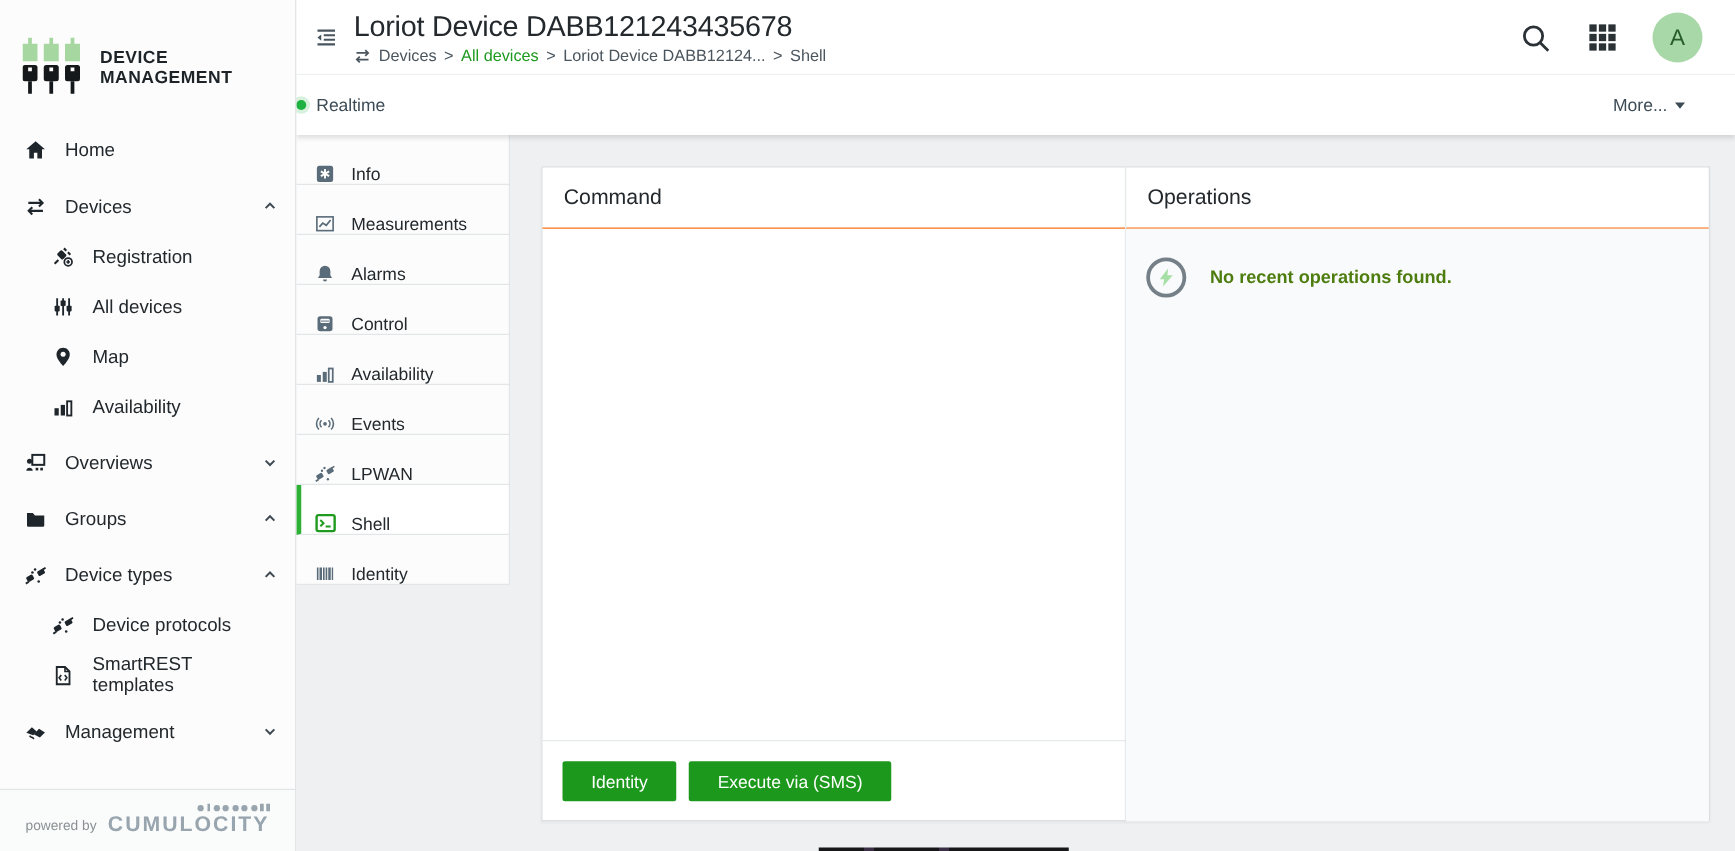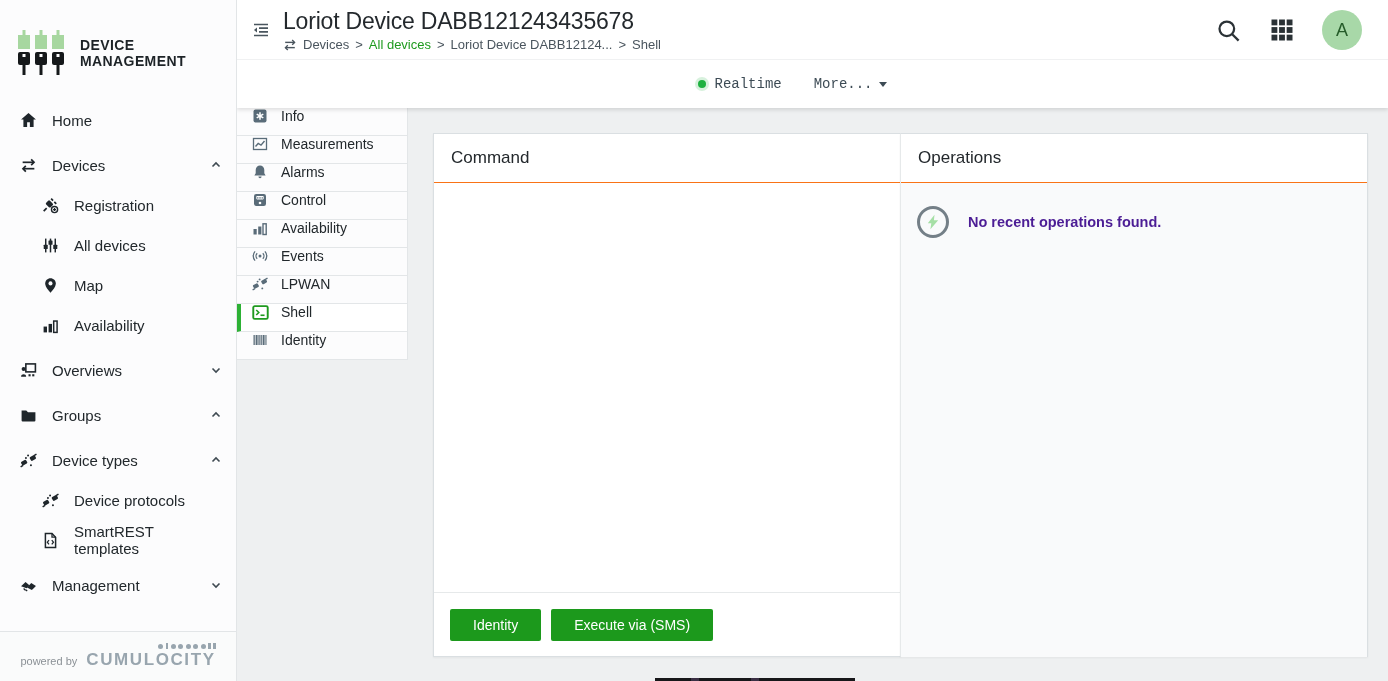--- a/index.html
+++ b/index.html
@@ -57,33 +57,33 @@
     width:40px; height:40px; border-radius:50%; background:#a8d8a8;
     color:#265c2a; font-size:18px; font-weight:500;
     display:flex; align-items:center; justify-content:center; cursor:pointer;
   }
 
   
   .actionbar {
     position:absolute; left:237px; top:59px; width:1151px; height:49px;
     background:#fff; border-top:1px solid #f0f1f2;
     box-shadow:0 2px 4px rgba(0,0,0,.12);
-    display:flex; align-items:center; justify-content:center; gap:32px;
-    padding-right:40px; font-size:14px; color:#3d4b55; z-index:2;font-family:Liberation Mono, monospace;
+    display:flex; align-items:center; justify-content:space-between; gap:32px;
+    padding-right:40px; font-size:14px; color:#3d4b55; z-index:2;
   }
   .realtime { display:flex; align-items:center; gap:8px; cursor:pointer; }
   .rt-dot { width:8px; height:8px; border-radius:50%; background:#1fb141; box-shadow:0 0 0 3px rgba(31,177,65,.18); }
   .more { display:flex; align-items:center; gap:6px; cursor:pointer; }
   .caret-down { width:0; height:0; border-left:4.5px solid transparent; border-right:4.5px solid transparent; border-top:5px solid #3d4b55; }
 
   
   .tabs { position:absolute; left:237px; top:108px; width:171px; z-index:1; }
   .tab-item {
-    height:28px; background:#fcfcfd; border-bottom:1px solid #e3e6e8; border-right:1px solid #e3e6e8;
-    display:flex; align-items:flex-start; gap:12px; padding:0 14px; font-size:14px; color:#22282c; cursor:pointer;
+    height:40px; background:#fcfcfd; border-bottom:1px solid #e3e6e8; border-right:1px solid #e3e6e8;
+    display:flex; align-items:flex-end; gap:12px; padding:0 14px; font-size:14px; color:#22282c; cursor:pointer;
   }
   .ticon { width:18px; display:flex; justify-content:center; color:#5a6c79; flex:none; }
   .tab-item.active { border-left:4px solid #2db135; padding-left:10px; background:#fff; }
 
   
   .card { position:absolute; top:133px; background:#fff; border:1px solid #dadfe2; box-shadow:0 1px 2px rgba(0,0,0,.05); }
   .command-card { left:433px; width:468px; height:524px; }
   .operations-card { left:900px; width:468px; height:524px; border-left:1px solid #e6e9ea; }
   .card-header { height:49px; border-bottom:1px solid #f97316; display:flex; align-items:center; padding:0 17px; font-size:17px; color:#23282c; }
 
@@ -116,21 +116,21 @@
   .btn-green {
     background:#1c991c; color:#fff; border:none; height:32px; padding:0 23px;
     font-size:14px; border-radius:2px; cursor:pointer; font-family:inherit;
   }
 
   .operations-body { height:474px; background:#f9fafb; display:flex; align-items:flex-start; gap:19px; padding:23px 16px; }
   .ops-icon {
     width:32px; height:32px; border-radius:50%; border:3px solid #747f87; flex:none;
     display:flex; align-items:center; justify-content:center;
   }
-  .ops-text { font-size:14.5px; font-weight:700; color:#4c1d95; line-height:32px; }
+  .ops-text { font-size:14.5px; font-weight:700; color:#4d7c0f; line-height:32px; }
 
   .bottom-cut {
     position:absolute; left:655px; bottom:0; width:200px; height:3px;
     background:linear-gradient(90deg,#17171a 0 18%, #3a2f44 18% 22%, #17171a 22% 48%, #3a2f44 48% 52%, #17171a 52% 100%);
   }
 </style>
 </head>
 <body>
 
 <aside class="sidebar">

